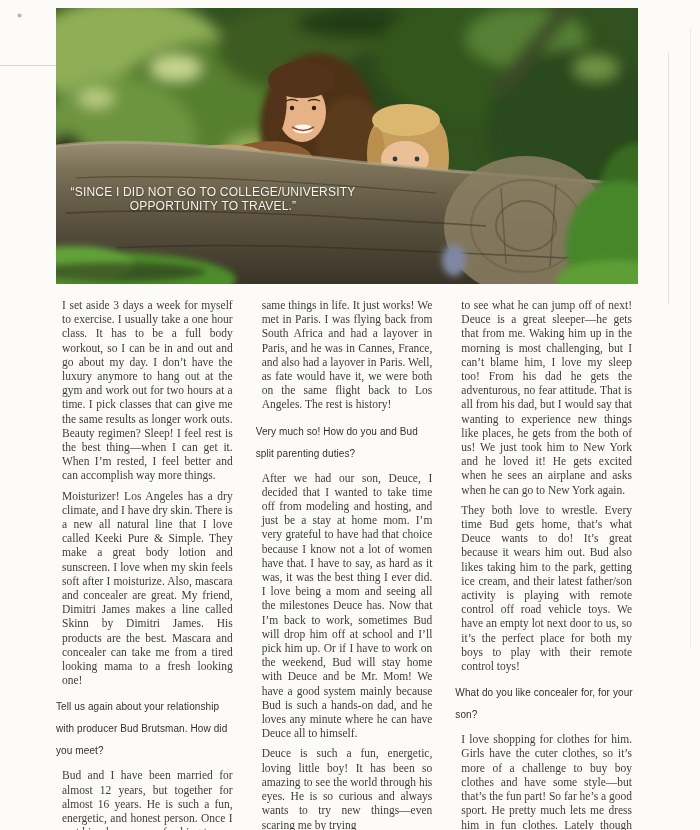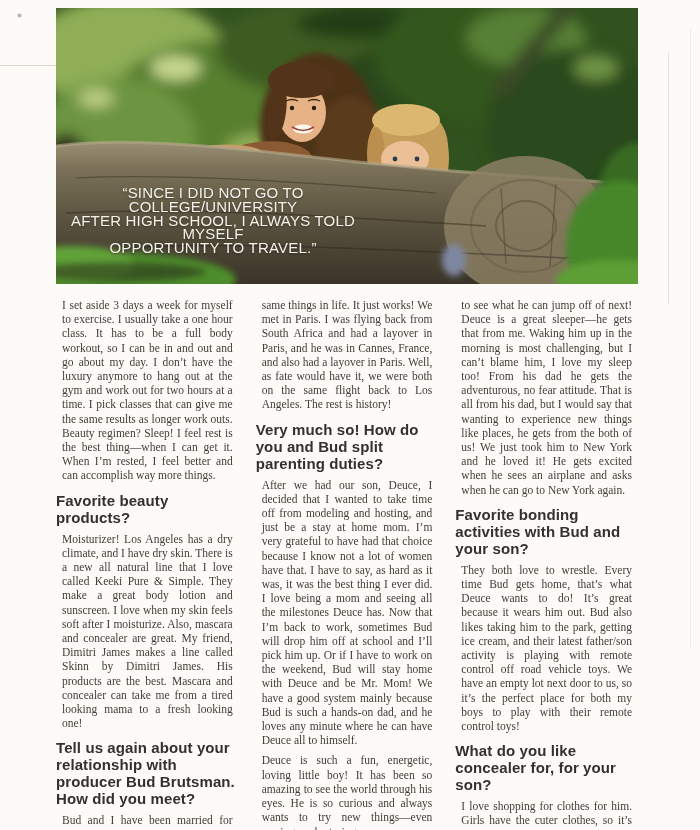--- a/index.html
+++ b/index.html
@@ -23,21 +23,21 @@
   
   .photo{
     position:absolute;left:56px;top:8px;width:582px;height:276px;
     overflow:hidden;background:#31511e;
   }
   .photo svg{display:block;}
   .quote{
     position:absolute;left:6px;top:178px;width:302px;
     text-align:center;
     font-family:"Liberation Sans", sans-serif;
-    font-size:15px;line-height:13.8px;
+    font-size:12px;line-height:13.8px;
     color:#f4f2ea;letter-spacing:.2px;
     text-shadow:0 1px 2px rgba(20,25,15,.45);
   }
 
   
   .article{
     position:absolute;left:56px;top:292px;width:582px;
     display:flex;gap:17px;
   }
   .col{flex:1;min-width:0;}
@@ -45,22 +45,22 @@
     margin:6px;
     font-family:"Liberation Serif", serif;
     font-size:11.5px;line-height:14.2px;
     color:#3f3d36;
     text-align:justify;
     hyphens:none;
   }
   h3.q{
     margin:9px 0 3px 0;
     font-family:"Liberation Sans", sans-serif;
-    font-weight:bold;
-    font-size:15px;line-height:17px;
+    font-weight:normal;
+    font-size:10px;line-height:22px;
     color:#33312d;letter-spacing:.1px;
   }
 </style>
 </head>
 <body>
 
 <div class="page">
 
   <div class="speck"></div>
   <div class="hline"></div>
@@ -151,44 +151,41 @@
         <ellipse cx="565" cy="238" rx="55" ry="65" fill="#47872a"></ellipse>
         <ellipse cx="560" cy="272" rx="60" ry="20" fill="#5d9e35"></ellipse>
         <ellipse cx="50" cy="272" rx="130" ry="28" fill="#4e8c2c"></ellipse>
         <ellipse cx="18" cy="256" rx="60" ry="18" fill="#61a238"></ellipse>
         <ellipse cx="60" cy="264" rx="90" ry="10" fill="#241f15" opacity=".5"></ellipse>
       </g>
     </svg>
 
     <div class="quote">
       <div>“SINCE I DID NOT GO TO COLLEGE/UNIVERSITY</div>
-      <div>AFTER HIGH SCHOOL, I ALWAYS TOLD MYSELF</div>
       <div>OPPORTUNITY TO TRAVEL.”</div>
     </div>
   </div>
 
   <div class="article">
 
     <div class="col">
       <p class="body">I set aside 3 days a week for myself to exercise. I usually take a one hour class. It has to be a full body workout, so I can be in and out and go about my day. I don’t have the luxury anymore to hang out at the gym and work out for two hours at a time. I pick classes that can give me the same results as longer work outs. Beauty regimen? Sleep! I feel rest is the best thing—when I can get it. When I’m rested, I feel better and can accomplish way more things.</p>
-      <h3 class="q">Favorite beauty products?</h3>
       <p class="body">Moisturizer! Los Angeles has a dry climate, and I have dry skin. There is a new all natural line that I love called Keeki Pure &amp; Simple. They make a great body lotion and sunscreen. I love when my skin feels soft after I moisturize. Also, mascara and concealer are great. My friend, Dimitri James makes a line called Skinn by Dimitri James. His products are the best. Mascara and concealer can take me from a tired looking mama to a fresh looking one!</p>
       <h3 class="q">Tell us again about your relationship with producer Bud Brutsman. How did you meet?</h3>
       <p class="body">Bud and I have been married for almost 12 years, but together for almost 16 years. He is such a fun, energetic, and honest person. Once I met him, he was so refreshing to me. He made me laugh from day one, and still makes me laugh today. We are both very supportive of each other’s careers and we want the</p>
     </div>
 
     <div class="col">
       <p class="body">same things in life. It just works! We met in Paris. I was flying back from South Africa and had a layover in Paris, and he was in Cannes, France, and also had a layover in Paris. Well, as fate would have it, we were both on the same flight back to Los Angeles. The rest is history!</p>
       <h3 class="q">Very much so! How do you and Bud split parenting duties?</h3>
       <p class="body">After we had our son, Deuce, I decided that I wanted to take time off from modeling and hosting, and just be a stay at home mom. I’m very grateful to have had that choice because I know not a lot of women have that. I have to say, as hard as it was, it was the best thing I ever did. I love being a mom and seeing all the milestones Deuce has. Now that I’m back to work, sometimes Bud will drop him off at school and I’ll pick him up. Or if I have to work on the weekend, Bud will stay home with Deuce and be Mr. Mom! We have a good system mainly because Bud is such a hands-on dad, and he loves any minute where he can have Deuce all to himself.</p>
       <p class="body">Deuce is such a fun, energetic, loving little boy! It has been so amazing to see the world through his eyes. He is so curious and always wants to try new things—even scaring me by trying</p>
     </div>
 
     <div class="col">
       <p class="body">to see what he can jump off of next! Deuce is a great sleeper—he gets that from me. Waking him up in the morning is most challenging, but I can’t blame him, I love my sleep too! From his dad he gets the adventurous, no fear attitude. That is all from his dad, but I would say that wanting to experience new things like places, he gets from the both of us! We just took him to New York and he loved it! He gets excited when he sees an airplane and asks when he can go to New York again.</p>
-      <h3 class="q">Favorite bonding activities with Bud and your son?</h3>
       <p class="body">They both love to wrestle. Every time Bud gets home, that’s what Deuce wants to do! It’s great because it wears him out. Bud also likes taking him to the park, getting ice cream, and their latest father/son activity is playing with remote control off road vehicle toys. We have an empty lot next door to us, so it’s the perfect place for both my boys to play with their remote control toys!</p>
       <h3 class="q">What do you like concealer for, for your son?</h3>
       <p class="body"><span>I love shopping for clothes for him. Girls have the cuter clothes, so it’s more of a challenge to buy boy clothes and have some style—but that’s the fun part! So far he’s a good sport. He pretty much lets me dress him in fun clothes. Lately though he’s having more of an opinion of what he likes and doesn’t like.</span></p>
     </div>
 
   </div>
 </div>
 
 </body></html>

